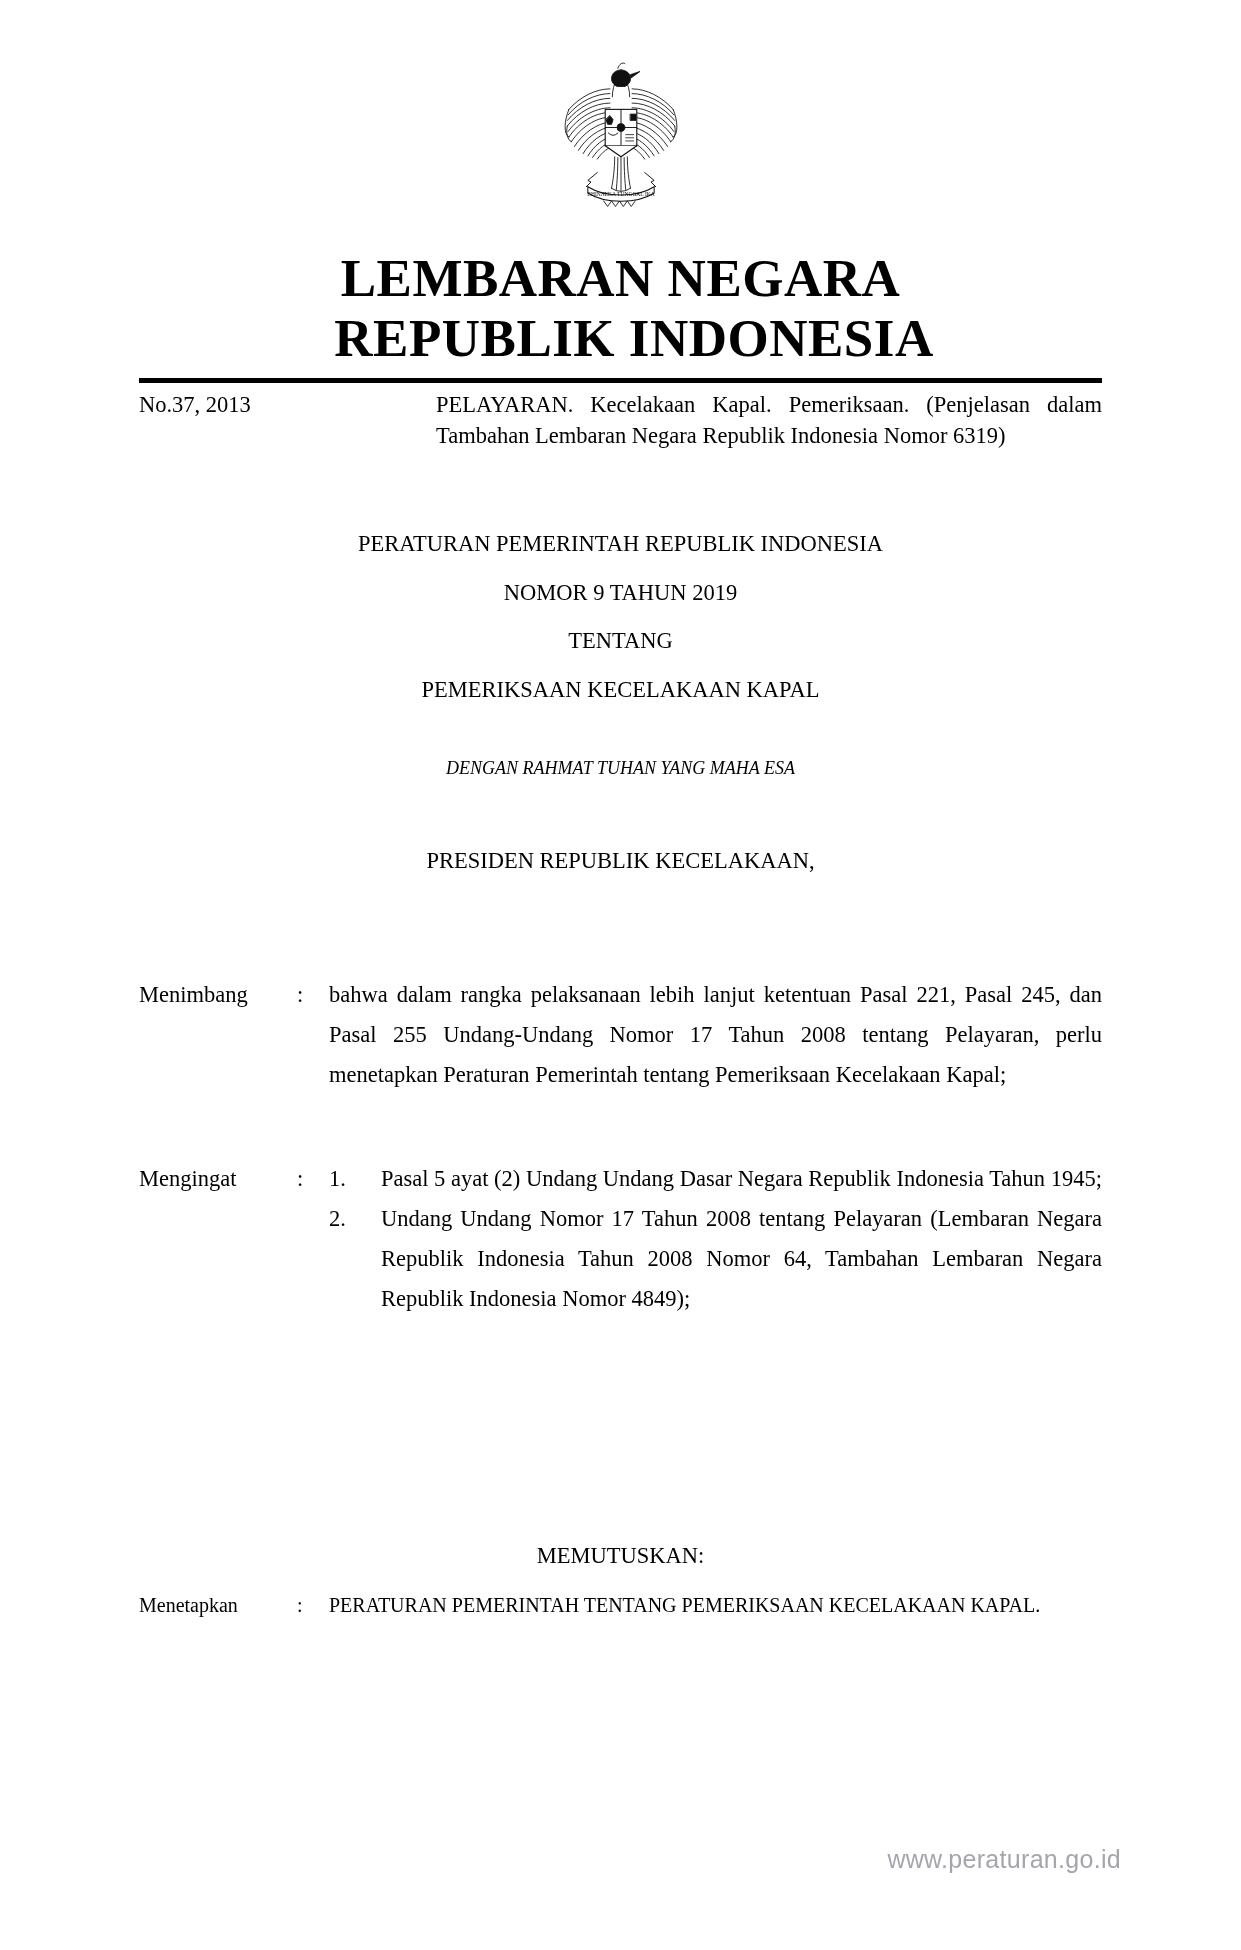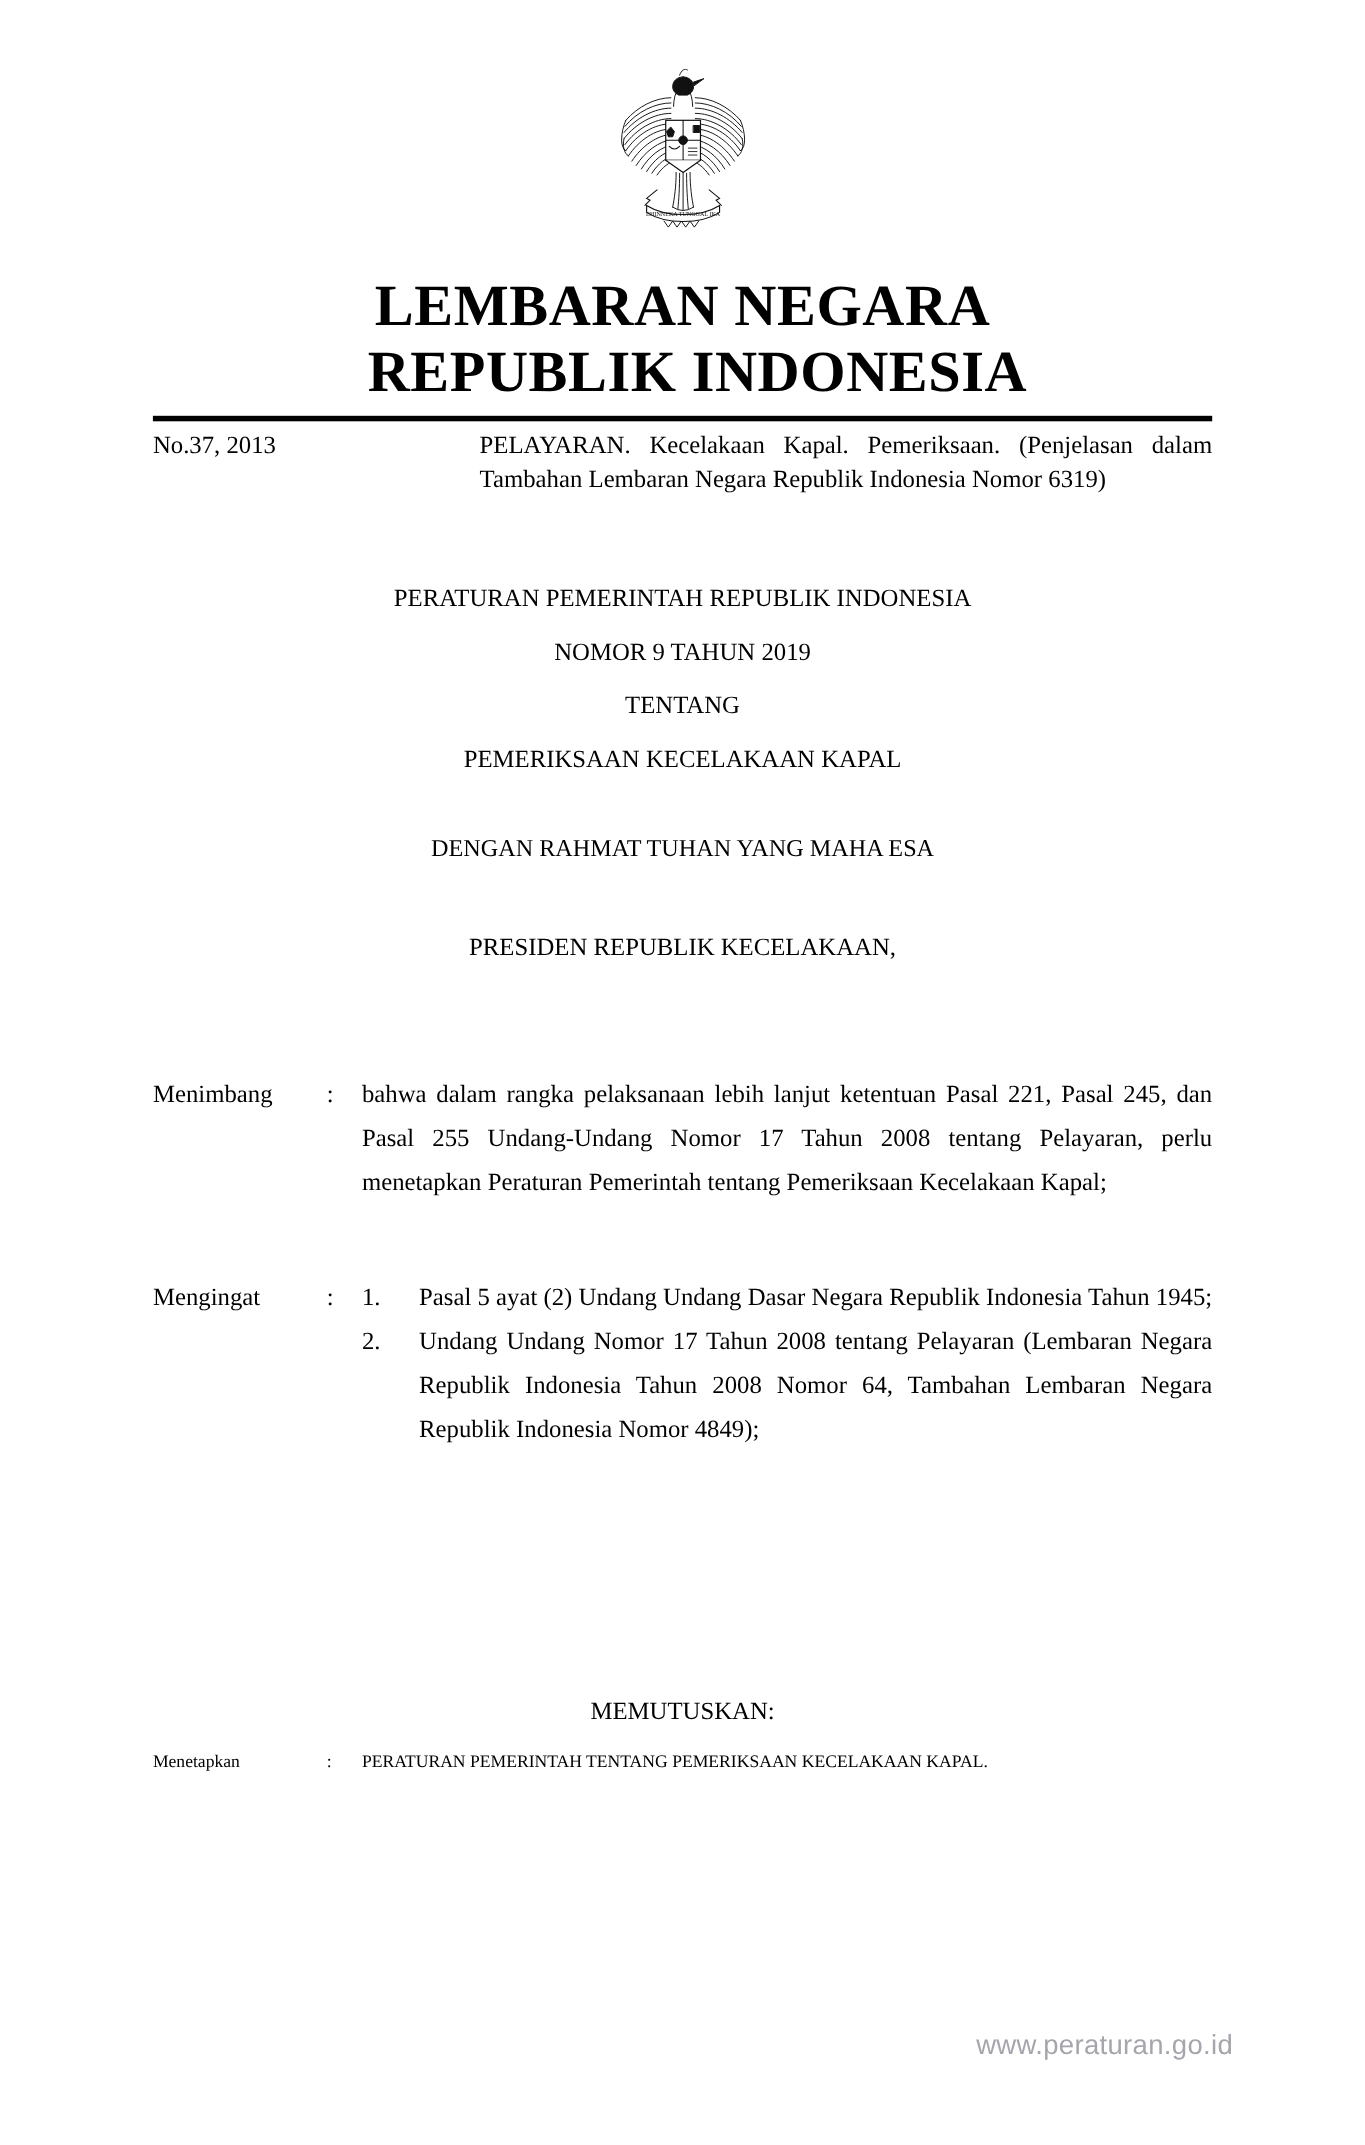--- a/index.html
+++ b/index.html
@@ -100,21 +100,22 @@
     margin-bottom: 26px;
   }
   .title-block .t-line:last-child { margin-bottom: 0; }
 
   .invocation {
     position: absolute;
     top: 758px;
     left: 0;
     width: 100%;
     text-align: center;
-    font-size: 22px;
+    font-size: 18px;
+    font-style: italic;
   }
   .president {
     position: absolute;
     top: 848px;
     left: 0;
     width: 100%;
     text-align: center;
     font-size: 22.5px;
   }
 
@@ -179,21 +180,21 @@
     text-align: center;
     font-size: 22.5px;
   }
   .menetapkan {
     position: absolute;
     top: 1588px;
     left: 139px;
     right: 139px;
     display: flex;
     align-items: flex-start;
-    font-size: 16px;
+    font-size: 20px;
   }
   .menetapkan .clause-label { width: 158px; flex: 0 0 158px; }
   .menetapkan .clause-colon { width: 32px; flex: 0 0 32px; }
 
   
   .watermark {
     position: absolute;
     right: 120px;
     top: 1845px;
     font-family: "Liberation Sans", "DejaVu Sans", sans-serif;

